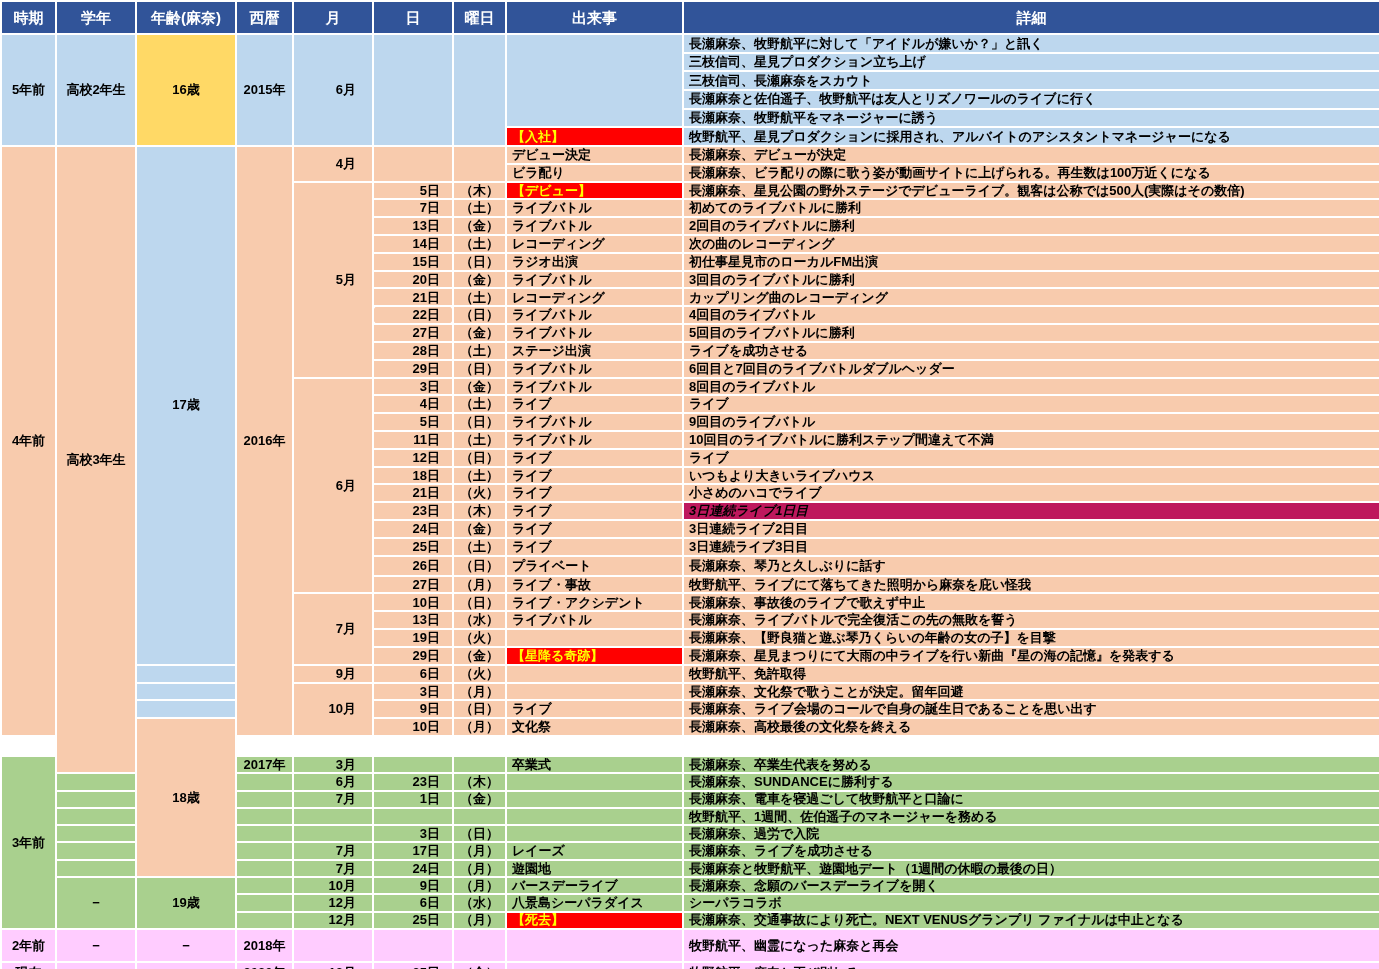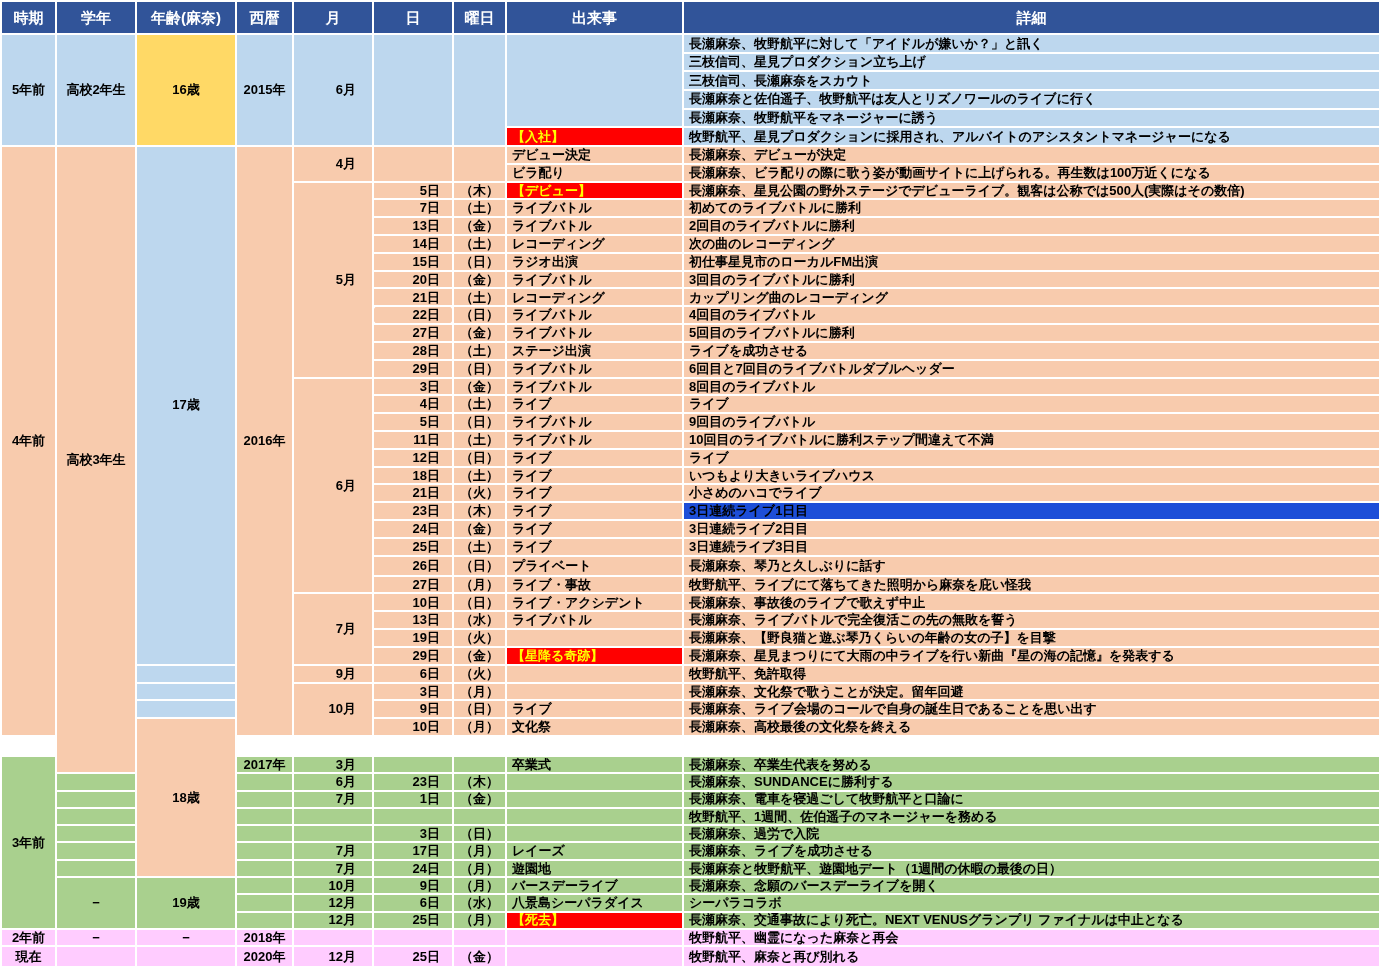--- a/index.html
+++ b/index.html
@@ -207,21 +207,21 @@
       <tr style="height: 17.82px;">
         <td class="col-day" style="background: rgb(248, 203, 173);">21日</td>
         <td class="col-weekday" style="background: rgb(248, 203, 173);">（火）</td>
         <td class="col-event" style="background: rgb(248, 203, 173);">ライブ</td>
         <td class="col-detail" style="background: rgb(248, 203, 173);">小さめのハコでライブ</td>
       </tr>
       <tr style="height: 17.82px;">
         <td class="col-day" style="background: rgb(248, 203, 173);">23日</td>
         <td class="col-weekday" style="background: rgb(248, 203, 173);">（木）</td>
         <td class="col-event" style="background: rgb(248, 203, 173);">ライブ</td>
-        <td class="col-detail" style="background: #1d4ed8;">3日連続ライブ1日目</td>
+        <td class="col-detail" style="background: #be185d; font-style: italic;">3日連続ライブ1日目</td>
       </tr>
       <tr style="height: 17.82px;">
         <td class="col-day" style="background: rgb(248, 203, 173);">24日</td>
         <td class="col-weekday" style="background: rgb(248, 203, 173);">（金）</td>
         <td class="col-event" style="background: rgb(248, 203, 173);">ライブ</td>
         <td class="col-detail" style="background: rgb(248, 203, 173);">3日連続ライブ2日目</td>
       </tr>
       <tr style="height: 17.82px;">
         <td class="col-day" style="background: rgb(248, 203, 173);">25日</td>
         <td class="col-weekday" style="background: rgb(248, 203, 173);">（土）</td>
@@ -386,21 +386,21 @@
         <td class="col-detail" style="background: rgb(169, 208, 142);">シーパラコラボ</td>
       </tr>
       <tr style="height: 17.3px;">
         <td class="col-year" style="background: rgb(169, 208, 142);"></td>
         <td class="col-month" style="background: rgb(169, 208, 142);">12月</td>
         <td class="col-day" style="background: rgb(169, 208, 142);">25日</td>
         <td class="col-weekday" style="background: rgb(169, 208, 142);">（月）</td>
         <td class="col-event red-cell" style="background: rgb(255, 0, 0);">【死去】</td>
         <td class="col-detail" style="background: rgb(169, 208, 142);">長瀬麻奈、交通事故により死亡。NEXT VENUSグランプリ ファイナルは中止となる</td>
       </tr>
-      <tr style="height: 17px;">
+      <tr style="height: 33px;">
         <td class="col-period" style="background: rgb(255, 204, 255);">2年前</td>
         <td class="col-grade" style="background: rgb(255, 204, 255);">−</td>
         <td class="col-age" style="background: rgb(255, 204, 255);">−</td>
         <td class="col-year" style="background: rgb(255, 204, 255);">2018年</td>
         <td class="col-month" style="background: rgb(255, 204, 255);"></td>
         <td class="col-day" style="background: rgb(255, 204, 255);"></td>
         <td class="col-weekday" style="background: rgb(255, 204, 255);"></td>
         <td class="col-event" style="background: rgb(255, 204, 255);"></td>
         <td class="col-detail" style="background: rgb(255, 204, 255);">牧野航平、幽霊になった麻奈と再会</td>
       </tr>

